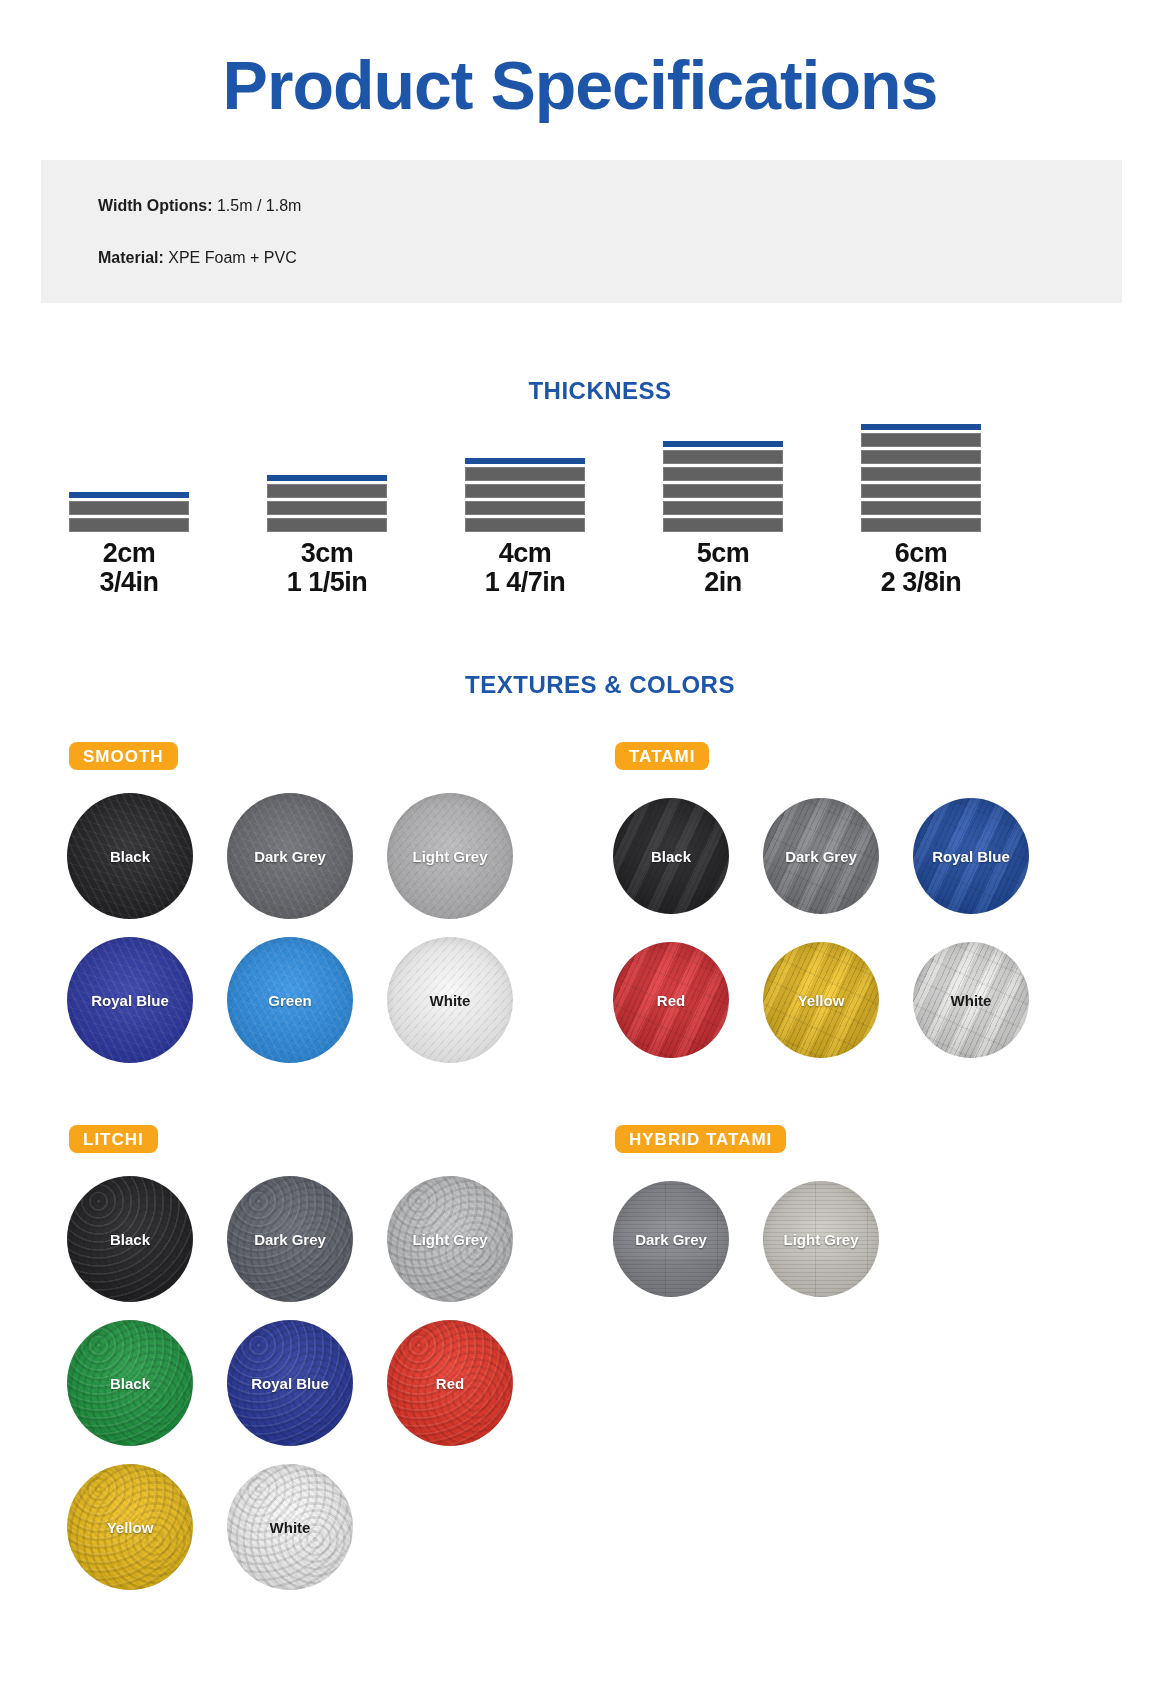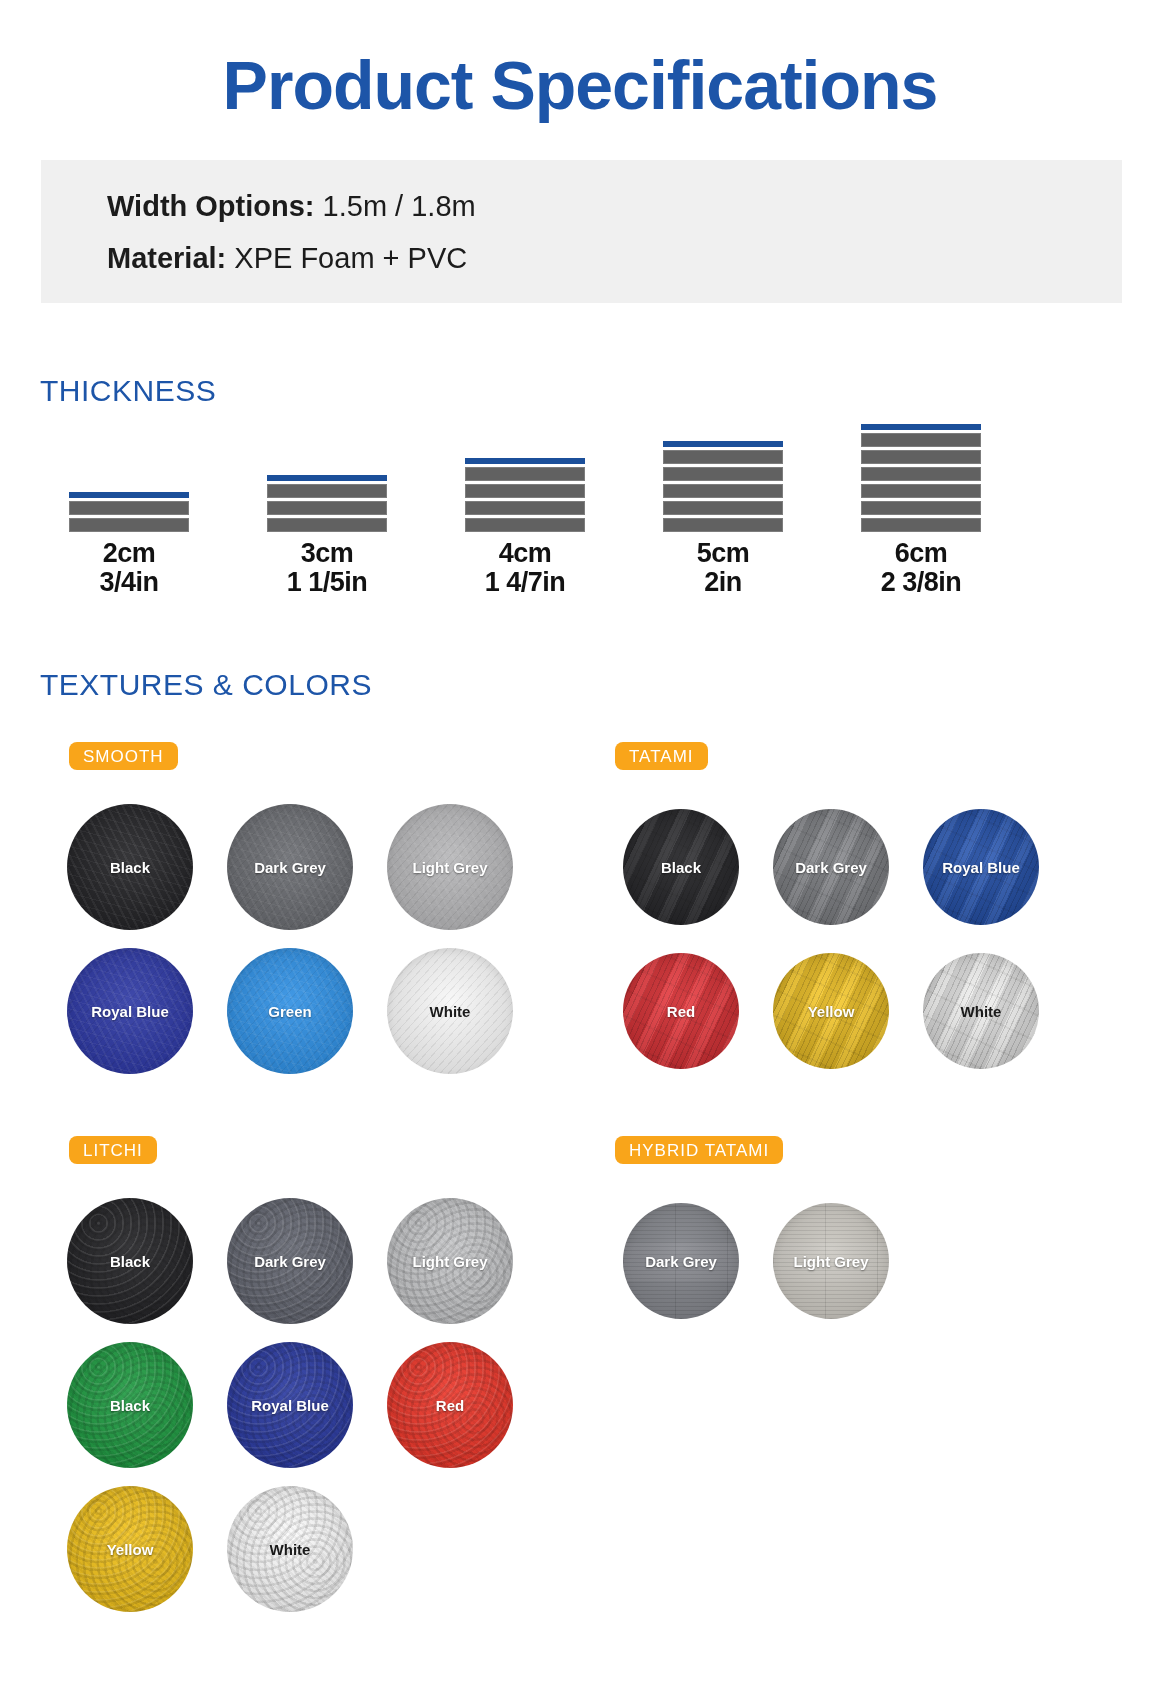--- a/index.html
+++ b/index.html
@@ -20,31 +20,32 @@
     font-weight:800; letter-spacing:-1px;
     color:var(--heading-blue,#1d55a8);
   }
 
   
   .spec-box {
     margin:38px 38px 0 41px;
     background:var(--spec-bg,#f0f0f0);
     padding:35px 30px 34px 57px;
   }
-  .spec-line { margin:0 0 30px 9px; font-size:29px; line-height:22px; color:#1c1c1c; }
+  .spec-line { margin:0 0 30px 0; font-size:16px; line-height:22px; color:#1c1c1c; }
   .spec-line:last-child { margin-bottom:0; }
   .spec-label { font-weight:bold; }
   .spec-value { font-weight:normal; }
 
   
   .sec-heading {
     margin:70px 0 0 40px;
-    font-size:30px; line-height:35px;
-    font-weight:400; letter-spacing:0.5px;
+    font-size:24px; line-height:35px;
+    font-weight:700; letter-spacing:0.5px;
     color:var(--heading-blue,#1d55a8);
+    text-align:center;
   }
 
   
   .stack-row {
     margin:16px 0 0 69px;
     display:flex; align-items:flex-end; gap:78px;
   }
   .stack-col { width:120px; text-align:center; }
   .stack { width:120px; display:flex; flex-direction:column; gap:3px; }
   .bar-top   { height:6px;  background:var(--layer-blue,#1b4f9a); }
@@ -55,28 +56,28 @@
 
   
   .tex-grid { margin:40px 0 0 67px; display:flex; gap:100px; }
   .tex-col { display:flex; flex-direction:column; }
   .tex-section { margin-top:0; }
   .tex-section + .tex-section { margin-top:62px; }
 
   .tex-badge {
     display:inline-block; align-self:flex-start;
     background:var(--badge-orange,#f9a51a);
-    color:#ffffff; font-weight:400; font-size:17px;
+    color:#ffffff; font-weight:700; font-size:17px;
     letter-spacing:1px; line-height:17px;
     padding:6px 14px 5px 14px; border-radius:8px;
-    margin:0 0 34px 2px;
+    margin:0 0 23px 2px;
   }
   .swatch-grid { display:grid; grid-template-columns:repeat(3,126px); gap:18px 34px; }
   .col-right .swatch-grid { gap:18px 24px; }
-  .cell { width:126px; height:126px; display:flex; align-items:center; justify-content:flex-end; }
+  .cell { width:126px; height:126px; display:flex; align-items:center; justify-content:flex-start; }
   .swatch {
     width:126px; height:126px; border-radius:50%; position:relative;
     box-shadow: inset 0 3px 8px rgba(0,0,0,0.08);
   }
   .col-right .swatch { width:116px; height:116px; }
   .swatch-label {
     position:absolute; top:50%; left:50%; transform:translate(-50%,-50%);
     font-size:15px; font-weight:bold; color:#fff; white-space:nowrap;
     text-shadow:0 1px 2px rgba(0,0,0,0.45);
   }

